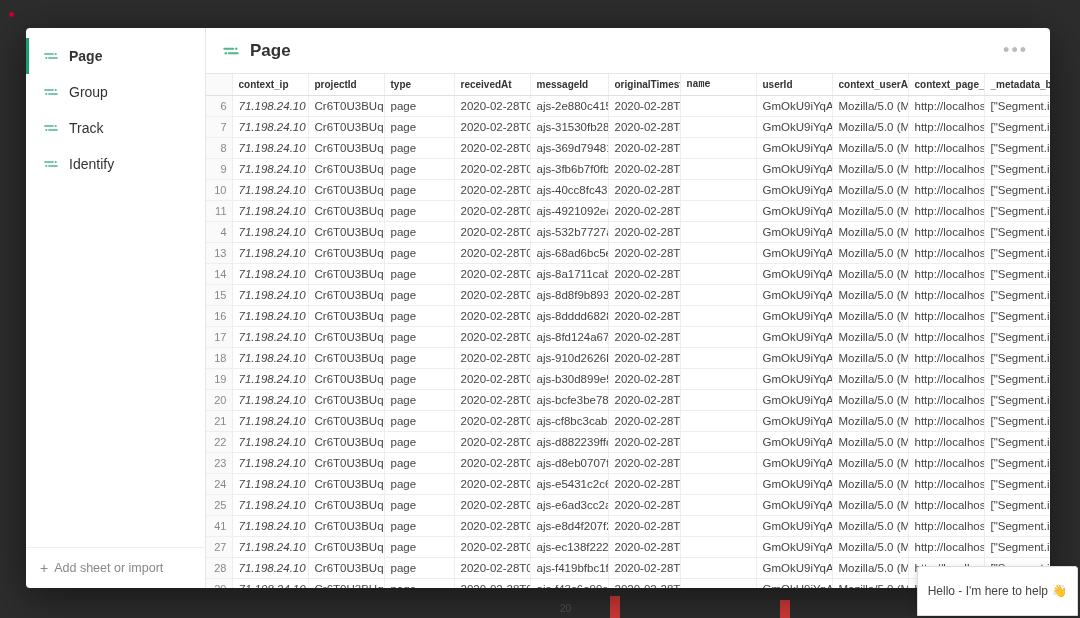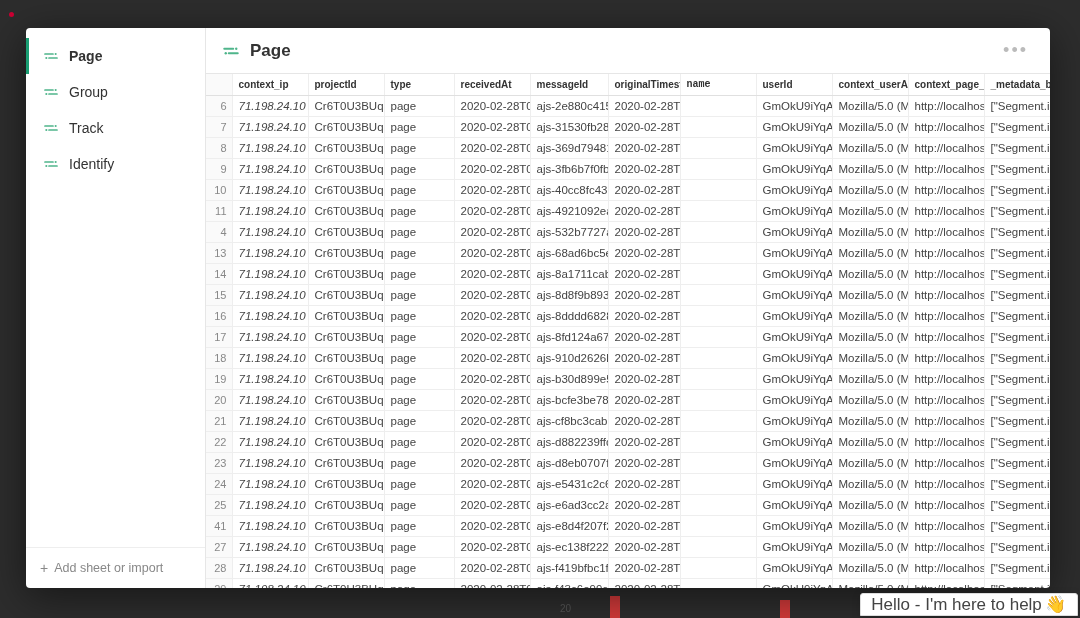--- a/index.html
+++ b/index.html
@@ -138,22 +138,22 @@
   .grid th.ua   { width: 76px; }
   .grid th.url  { width: 76px; }
   .grid th.meta { width: 76px; }
 
   .help-chip {
     position: absolute;
     right: 2px; bottom: 2px;
     background: #fff;
     border: 1px solid #ddd;
     border-radius: 3px 3px 0 0;
-    padding: 0 10px;
-    font-size: 17px;
+    padding: 17px 10px;
+    font-size: 12px;
     color: #444;
     box-shadow: 0 2px 8px rgba(0,0,0,0.15);
     display: flex; align-items: center; gap: 4px;
   }
   .wave { display: inline-block; }
 </style>
 </head>
 <body>
 
 <div class="backdrop">

